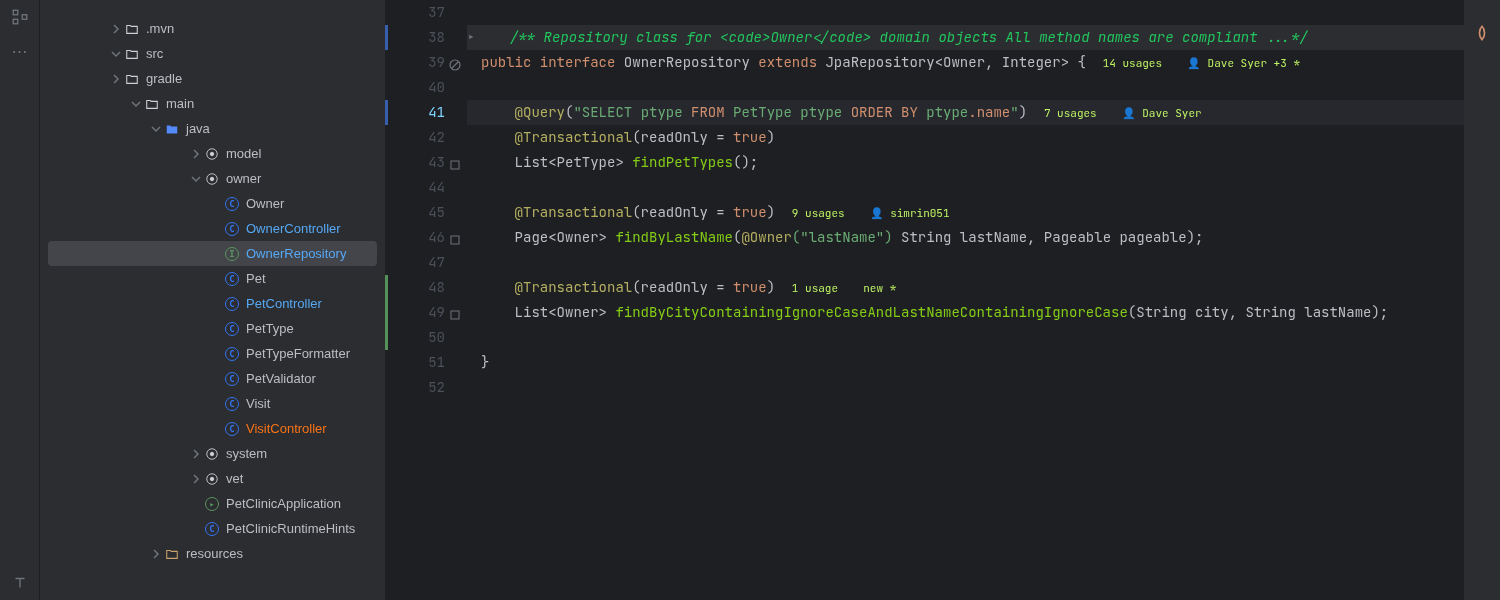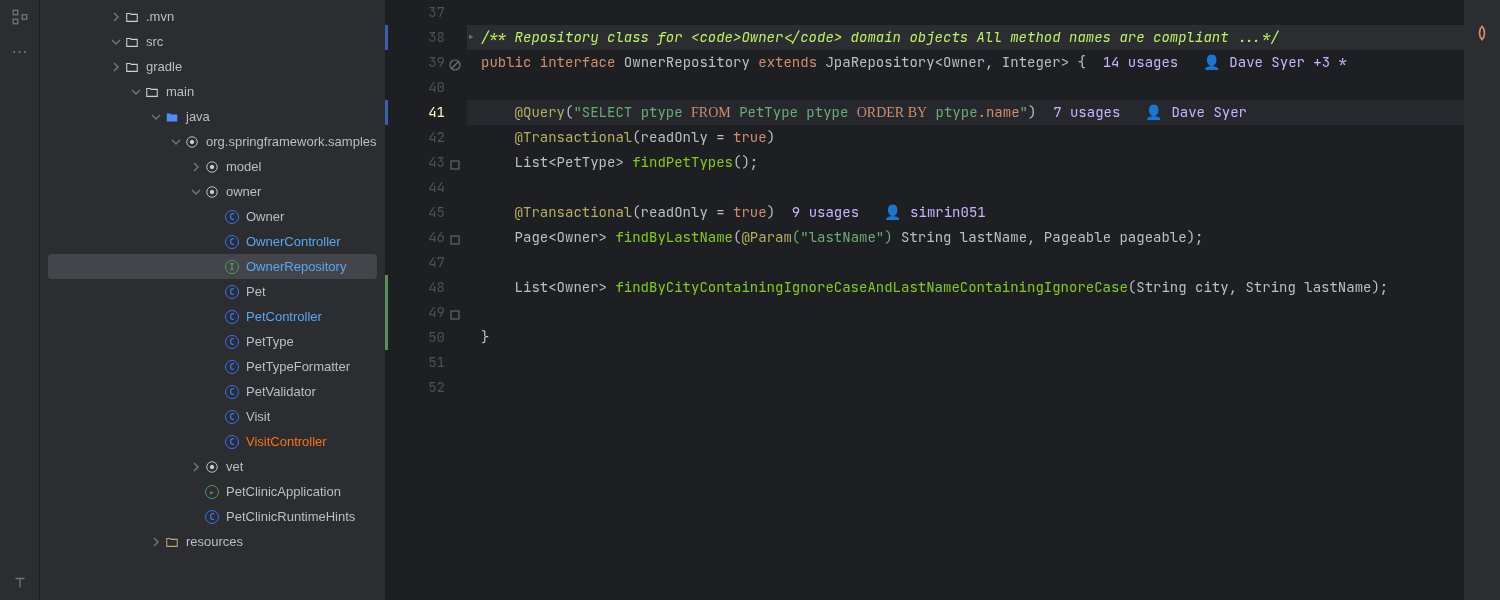--- a/index.html
+++ b/index.html
@@ -26,21 +26,21 @@
 .left-rail .top-icons, .left-rail .bottom-icons {
   display: flex;
   flex-direction: column;
   gap: 16px;
 }
 .rail-icon { width: 18px; height: 18px; color: #6f737a; cursor: pointer; }
 .project-tree {
   width: 345px;
   background: #2b2d30;
   overflow-y: auto;
-  padding-top: 4px;
+  padding-top: 16px;
   font-size: 13px;
 }
 .tree-item {
   display: flex;
   align-items: center;
   height: 25px;
   padding-left: 8px;
   cursor: pointer;
   white-space: nowrap;
 }
@@ -125,23 +125,23 @@
 .fold-arrow {
   display: inline-block;
   width: 14px;
   color: #6f737a;
 }
 .c-kw { color: #cf8e6d; }
 .c-type { color: #bcbec4; }
 .c-name { color: #84cc16; }
 .c-ann { color: #b3ae60; }
 .c-str { color: #6aab73; }
-.c-strk { color: #cf8e6d; font-family: Liberation Serif, serif; }
-.c-comment { color: #bef264; font-style: italic; }
-.c-hint { color: #c4b5fd; font-size: 14px; }
+.c-strk { color: #cf8e6d; }
+.c-comment { color: #22c55e; font-style: italic; margin-left: 29px; }
+.c-hint { color: #bef264; font-size: 11px; }
 .c-strp { color: #cf8e6d; }
 .right-rail {
   width: 36px;
   background: #2b2d30;
   display: flex;
   flex-direction: column;
   align-items: center;
   padding-top: 24px;
 }
 .problems-ic { color: #cf8e6d; }
@@ -228,122 +228,122 @@
           <path d="M1 3l4 4 4-4" fill="none" stroke="currentColor" stroke-width="1.5"></path>
         </svg>
       </span>
     <span class="tree-icon folder-ic src">
         <svg width="14" height="14" viewBox="0 0 16 16" fill="currentColor">
           <path d="M2 4h4l1 1h7v8H2z"></path>
         </svg>
       </span>
     <span class="tree-label">java</span>
   </div>
-  <div class="tree-item" style="padding-left:128px">
-    <span class="tree-arrow">
-        <svg width="10" height="10" viewBox="0 0 10 10">
-          <path d="M1 3l4 4 4-4" fill="none" stroke="currentColor" stroke-width="1.5"></path>
+  <div class="tree-item" style="padding-left:148px">
+    <span class="tree-arrow">
+        <svg width="10" height="10" viewBox="0 0 10 10">
+          <path d="M3 1l4 4-4 4" fill="none" stroke="currentColor" stroke-width="1.5"></path>
         </svg>
       </span>
     <span class="tree-icon">
         <svg width="14" height="14" viewBox="0 0 16 16" fill="none" stroke="#ced0d6" stroke-width="1">
           <circle cx="8" cy="8" r="6"></circle>
           <circle cx="8" cy="8" r="2" fill="#ced0d6"></circle>
         </svg>
       </span>
-    <span class="tree-label">org.springframework.samples</span>
+    <span class="tree-label">model</span>
   </div>
   <div class="tree-item" style="padding-left:148px">
     <span class="tree-arrow">
         <svg width="10" height="10" viewBox="0 0 10 10">
-          <path d="M3 1l4 4-4 4" fill="none" stroke="currentColor" stroke-width="1.5"></path>
+          <path d="M1 3l4 4 4-4" fill="none" stroke="currentColor" stroke-width="1.5"></path>
         </svg>
       </span>
     <span class="tree-icon">
         <svg width="14" height="14" viewBox="0 0 16 16" fill="none" stroke="#ced0d6" stroke-width="1">
           <circle cx="8" cy="8" r="6"></circle>
           <circle cx="8" cy="8" r="2" fill="#ced0d6"></circle>
         </svg>
       </span>
-    <span class="tree-label">model</span>
+    <span class="tree-label">owner</span>
+  </div>
+  <div class="tree-item" style="padding-left:184px">
+    <span class="tree-icon">
+        <span class="class-circle">C</span>
+      </span>
+    <span class="tree-label">Owner</span>
+  </div>
+  <div class="tree-item" style="padding-left:184px">
+    <span class="tree-icon">
+        <span class="class-circle">C</span>
+      </span>
+    <span class="tree-label" style="color:#56a8f5">OwnerController</span>
+  </div>
+  <div class="tree-item selected">
+    <span style="width:176px"></span>
+    <span class="tree-icon">
+        <span class="class-circle interface">I</span>
+      </span>
+    <span class="tree-label" style="color:#56a8f5">OwnerRepository</span>
+  </div>
+  <div class="tree-item" style="padding-left:184px">
+    <span class="tree-icon">
+        <span class="class-circle">C</span>
+      </span>
+    <span class="tree-label">Pet</span>
+  </div>
+  <div class="tree-item" style="padding-left:184px">
+    <span class="tree-icon">
+        <span class="class-circle">C</span>
+      </span>
+    <span class="tree-label" style="color:#56a8f5">PetController</span>
+  </div>
+  <div class="tree-item" style="padding-left:184px">
+    <span class="tree-icon">
+        <span class="class-circle">C</span>
+      </span>
+    <span class="tree-label">PetType</span>
+  </div>
+  <div class="tree-item" style="padding-left:184px">
+    <span class="tree-icon">
+        <span class="class-circle">C</span>
+      </span>
+    <span class="tree-label">PetTypeFormatter</span>
+  </div>
+  <div class="tree-item" style="padding-left:184px">
+    <span class="tree-icon">
+        <span class="class-circle">C</span>
+      </span>
+    <span class="tree-label">PetValidator</span>
+  </div>
+  <div class="tree-item" style="padding-left:184px">
+    <span class="tree-icon">
+        <span class="class-circle">C</span>
+      </span>
+    <span class="tree-label">Visit</span>
+  </div>
+  <div class="tree-item" style="padding-left:184px">
+    <span class="tree-icon">
+        <span class="class-circle">C</span>
+      </span>
+    <span class="tree-label" style="color:#f97316">VisitController</span>
   </div>
   <div class="tree-item" style="padding-left:148px">
     <span class="tree-arrow">
         <svg width="10" height="10" viewBox="0 0 10 10">
-          <path d="M1 3l4 4 4-4" fill="none" stroke="currentColor" stroke-width="1.5"></path>
+          <path d="M3 1l4 4-4 4" fill="none" stroke="currentColor" stroke-width="1.5"></path>
         </svg>
       </span>
     <span class="tree-icon">
         <svg width="14" height="14" viewBox="0 0 16 16" fill="none" stroke="#ced0d6" stroke-width="1">
           <circle cx="8" cy="8" r="6"></circle>
           <circle cx="8" cy="8" r="2" fill="#ced0d6"></circle>
         </svg>
       </span>
-    <span class="tree-label">owner</span>
-  </div>
-  <div class="tree-item" style="padding-left:184px">
-    <span class="tree-icon">
-        <span class="class-circle">C</span>
-      </span>
-    <span class="tree-label">Owner</span>
-  </div>
-  <div class="tree-item" style="padding-left:184px">
-    <span class="tree-icon">
-        <span class="class-circle">C</span>
-      </span>
-    <span class="tree-label" style="color:#56a8f5">OwnerController</span>
-  </div>
-  <div class="tree-item selected">
-    <span style="width:176px"></span>
-    <span class="tree-icon">
-        <span class="class-circle interface">I</span>
-      </span>
-    <span class="tree-label" style="color:#56a8f5">OwnerRepository</span>
-  </div>
-  <div class="tree-item" style="padding-left:184px">
-    <span class="tree-icon">
-        <span class="class-circle">C</span>
-      </span>
-    <span class="tree-label">Pet</span>
-  </div>
-  <div class="tree-item" style="padding-left:184px">
-    <span class="tree-icon">
-        <span class="class-circle">C</span>
-      </span>
-    <span class="tree-label" style="color:#56a8f5">PetController</span>
-  </div>
-  <div class="tree-item" style="padding-left:184px">
-    <span class="tree-icon">
-        <span class="class-circle">C</span>
-      </span>
-    <span class="tree-label">PetType</span>
-  </div>
-  <div class="tree-item" style="padding-left:184px">
-    <span class="tree-icon">
-        <span class="class-circle">C</span>
-      </span>
-    <span class="tree-label">PetTypeFormatter</span>
-  </div>
-  <div class="tree-item" style="padding-left:184px">
-    <span class="tree-icon">
-        <span class="class-circle">C</span>
-      </span>
-    <span class="tree-label">PetValidator</span>
-  </div>
-  <div class="tree-item" style="padding-left:184px">
-    <span class="tree-icon">
-        <span class="class-circle">C</span>
-      </span>
-    <span class="tree-label">Visit</span>
-  </div>
-  <div class="tree-item" style="padding-left:184px">
-    <span class="tree-icon">
-        <span class="class-circle">C</span>
-      </span>
-    <span class="tree-label" style="color:#f97316">VisitController</span>
+    <span class="tree-label">system</span>
   </div>
   <div class="tree-item" style="padding-left:148px">
     <span class="tree-arrow">
         <svg width="10" height="10" viewBox="0 0 10 10">
           <path d="M3 1l4 4-4 4" fill="none" stroke="currentColor" stroke-width="1.5"></path>
         </svg>
       </span>
     <span class="tree-icon">
         <svg width="14" height="14" viewBox="0 0 16 16" fill="none" stroke="#ced0d6" stroke-width="1">
           <circle cx="8" cy="8" r="6"></circle>
@@ -381,21 +381,21 @@
 
 <div class="editor">
   <div class="gutter">
     <div class="gutter-line"><span>37</span></div>
     <div class="gutter-line mod"><span>38</span></div>
     <div class="gutter-line"><span>39</span><span class="impl-icon"><svg viewBox="0 0 12 12">
             <circle cx="6" cy="6" r="5" fill="none" stroke="#6f737a" stroke-width="1.2"></circle>
             <line x1="3" y1="9" x2="9" y2="3" stroke="#6f737a" stroke-width="1.2"></line>
           </svg></span></div>
     <div class="gutter-line"><span>40</span></div>
-    <div class="gutter-line mod" style="color:#fef9c3"><span>41</span></div>
+    <div class="gutter-line mod" style="color:#7dd3fc"><span>41</span></div>
     <div class="gutter-line"><span>42</span></div>
     <div class="gutter-line"><span>43</span><span class="impl-icon"><svg viewBox="0 0 12 12" fill="none" stroke="#6f737a" stroke-width="1">
             <rect x="2" y="2" width="8" height="8"></rect>
           </svg></span></div>
     <div class="gutter-line"><span>44</span></div>
     <div class="gutter-line"><span>45</span></div>
     <div class="gutter-line"><span>46</span><span class="impl-icon"><svg viewBox="0 0 12 12" fill="none" stroke="#6f737a" stroke-width="1">
             <rect x="2" y="2" width="8" height="8"></rect>
           </svg></span></div>
     <div class="gutter-line"><span>47</span></div>
@@ -410,22 +410,23 @@
   <div class="code-area">
     <div class="code-line"></div>
     <div class="code-line folded-bg"><span class="fold-arrow">▸</span><span class="c-comment">/** Repository class for &lt;code&gt;Owner&lt;/code&gt; domain objects All method names are compliant ...*/</span></div>
     <div class="code-line"><span class="fold-arrow"></span><span class="c-kw">public</span> <span class="c-kw">interface</span> <span class="c-type">OwnerRepository</span> <span class="c-kw">extends</span> <span class="c-type">JpaRepository&lt;Owner, Integer&gt; {</span>  <span class="c-hint">14 usages</span>   <span class="c-hint">👤 <span>Dave Syer +3 *</span></span></div>
     <div class="code-line"></div>
     <div class="code-line current"><span class="fold-arrow"></span>    <span class="c-ann">@Query</span><span>(</span><span class="c-str">"SELECT</span><span class="c-str"> ptype </span><span class="c-strk">FROM</span><span class="c-str"> PetType ptype </span><span class="c-strk">ORDER BY</span><span class="c-str"> ptype</span><span class="c-strp">.name</span><span class="c-str">"</span><span>)</span>  <span class="c-hint">7 usages</span>   <span class="c-hint">👤 <span>Dave Syer</span></span></div>
     <div class="code-line"><span class="fold-arrow"></span>    <span class="c-ann">@Transactional</span><span>(readOnly = </span><span class="c-kw">true</span><span>)</span></div>
     <div class="code-line"><span class="fold-arrow"></span>    <span>List&lt;PetType&gt; </span><span class="c-name">findPetTypes</span><span>();</span></div>
     <div class="code-line"></div>
     <div class="code-line"><span class="fold-arrow"></span>    <span class="c-ann">@Transactional</span><span>(readOnly = </span><span class="c-kw">true</span><span>)</span>  <span class="c-hint">9 usages</span>   <span class="c-hint">👤 <span>simrin051</span></span></div>
-    <div class="code-line"><span class="fold-arrow"></span>    <span>Page&lt;Owner&gt; </span><span class="c-name">findByLastName</span><span>(</span><span class="c-ann">@Param</span><span class="c-str">("lastName")</span><span> String lastName, Pageable pageable);</span></div>
-    <div class="code-line"></div>
+    <div class="code-line"><span class="fold-arrow"></span>    <span>Page&lt;Owner&gt; </span><span class="c-name">findByLastName</span><span>(</span><span class="c-ann">@Owner</span><span class="c-str">("lastName")</span><span> String lastName, Pageable pageable);</span></div>
+    <div class="code-line"></div>
+    <div class="code-line"><span class="fold-arrow"></span>    <span class="c-ann">@Transactional</span><span>(readOnly = </span><span class="c-kw">true</span><span>)</span>  <span class="c-hint">1 usage</span>   <span class="c-hint">new *</span></div>
     <div class="code-line"><span class="fold-arrow"></span>    <span>List&lt;Owner&gt; </span><span class="c-name">findByCityContainingIgnoreCaseAndLastNameContainingIgnoreCase</span><span>(String city, String lastName);</span></div>
     <div class="code-line"></div>
     <div class="code-line"><span class="fold-arrow"></span><span>}</span></div>
     <div class="code-line"></div>
   </div>
 </div>
 
 <div class="right-rail">
   <span class="rail-icon problems-ic">
     <svg viewBox="0 0 16 16" fill="none" stroke="currentColor" stroke-width="1.5">

